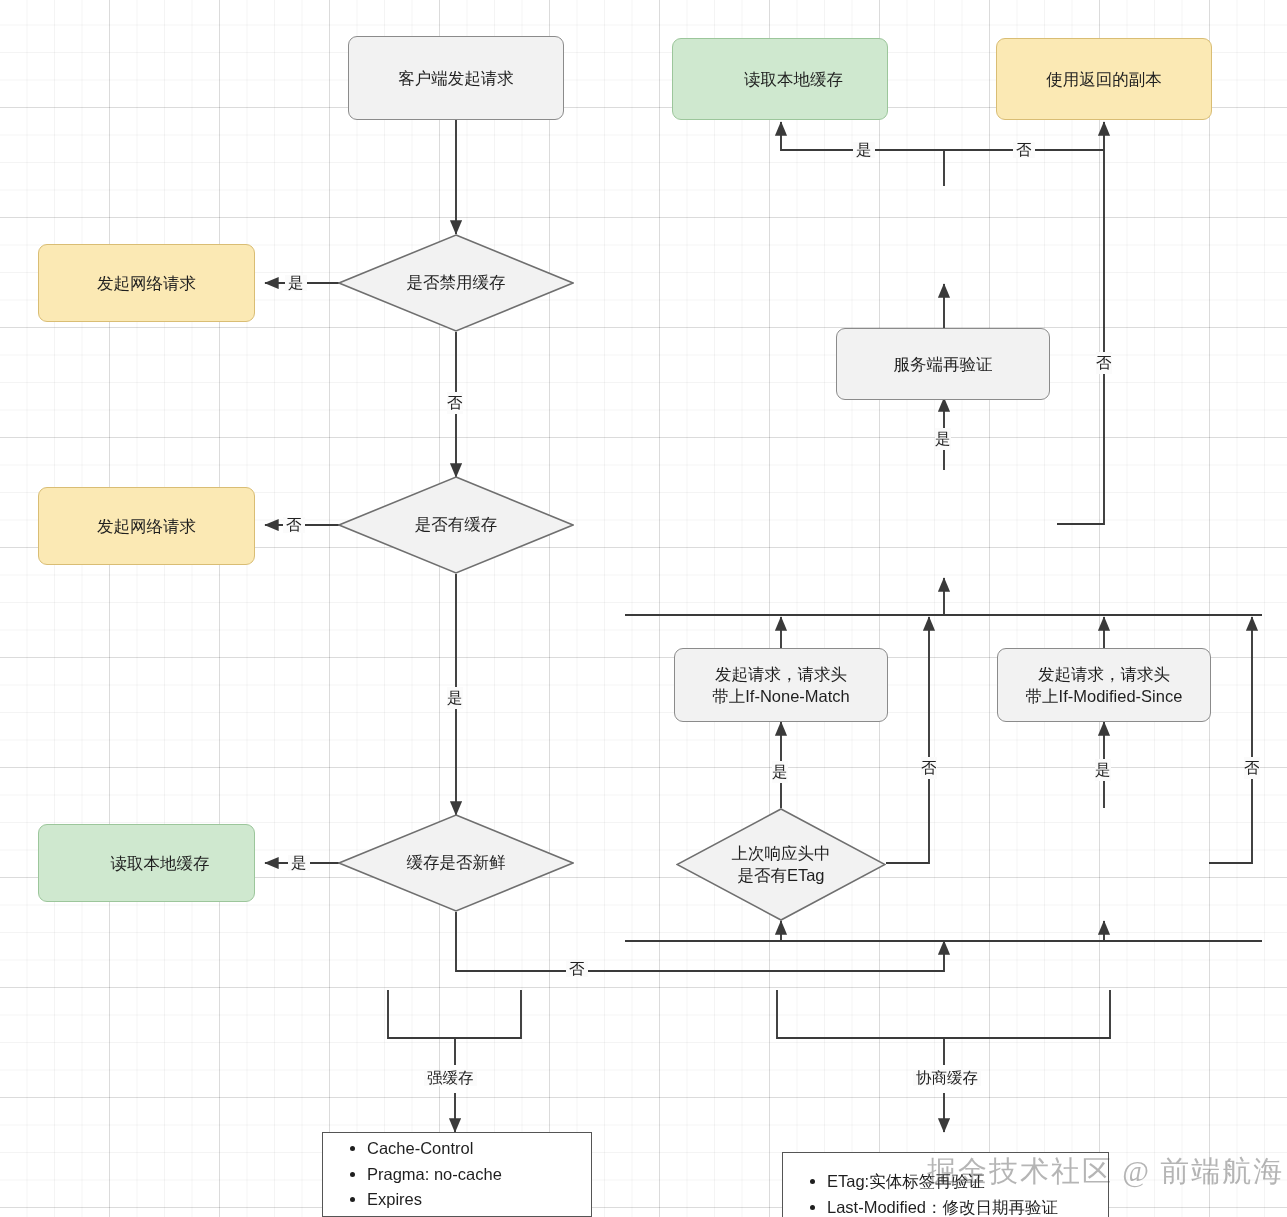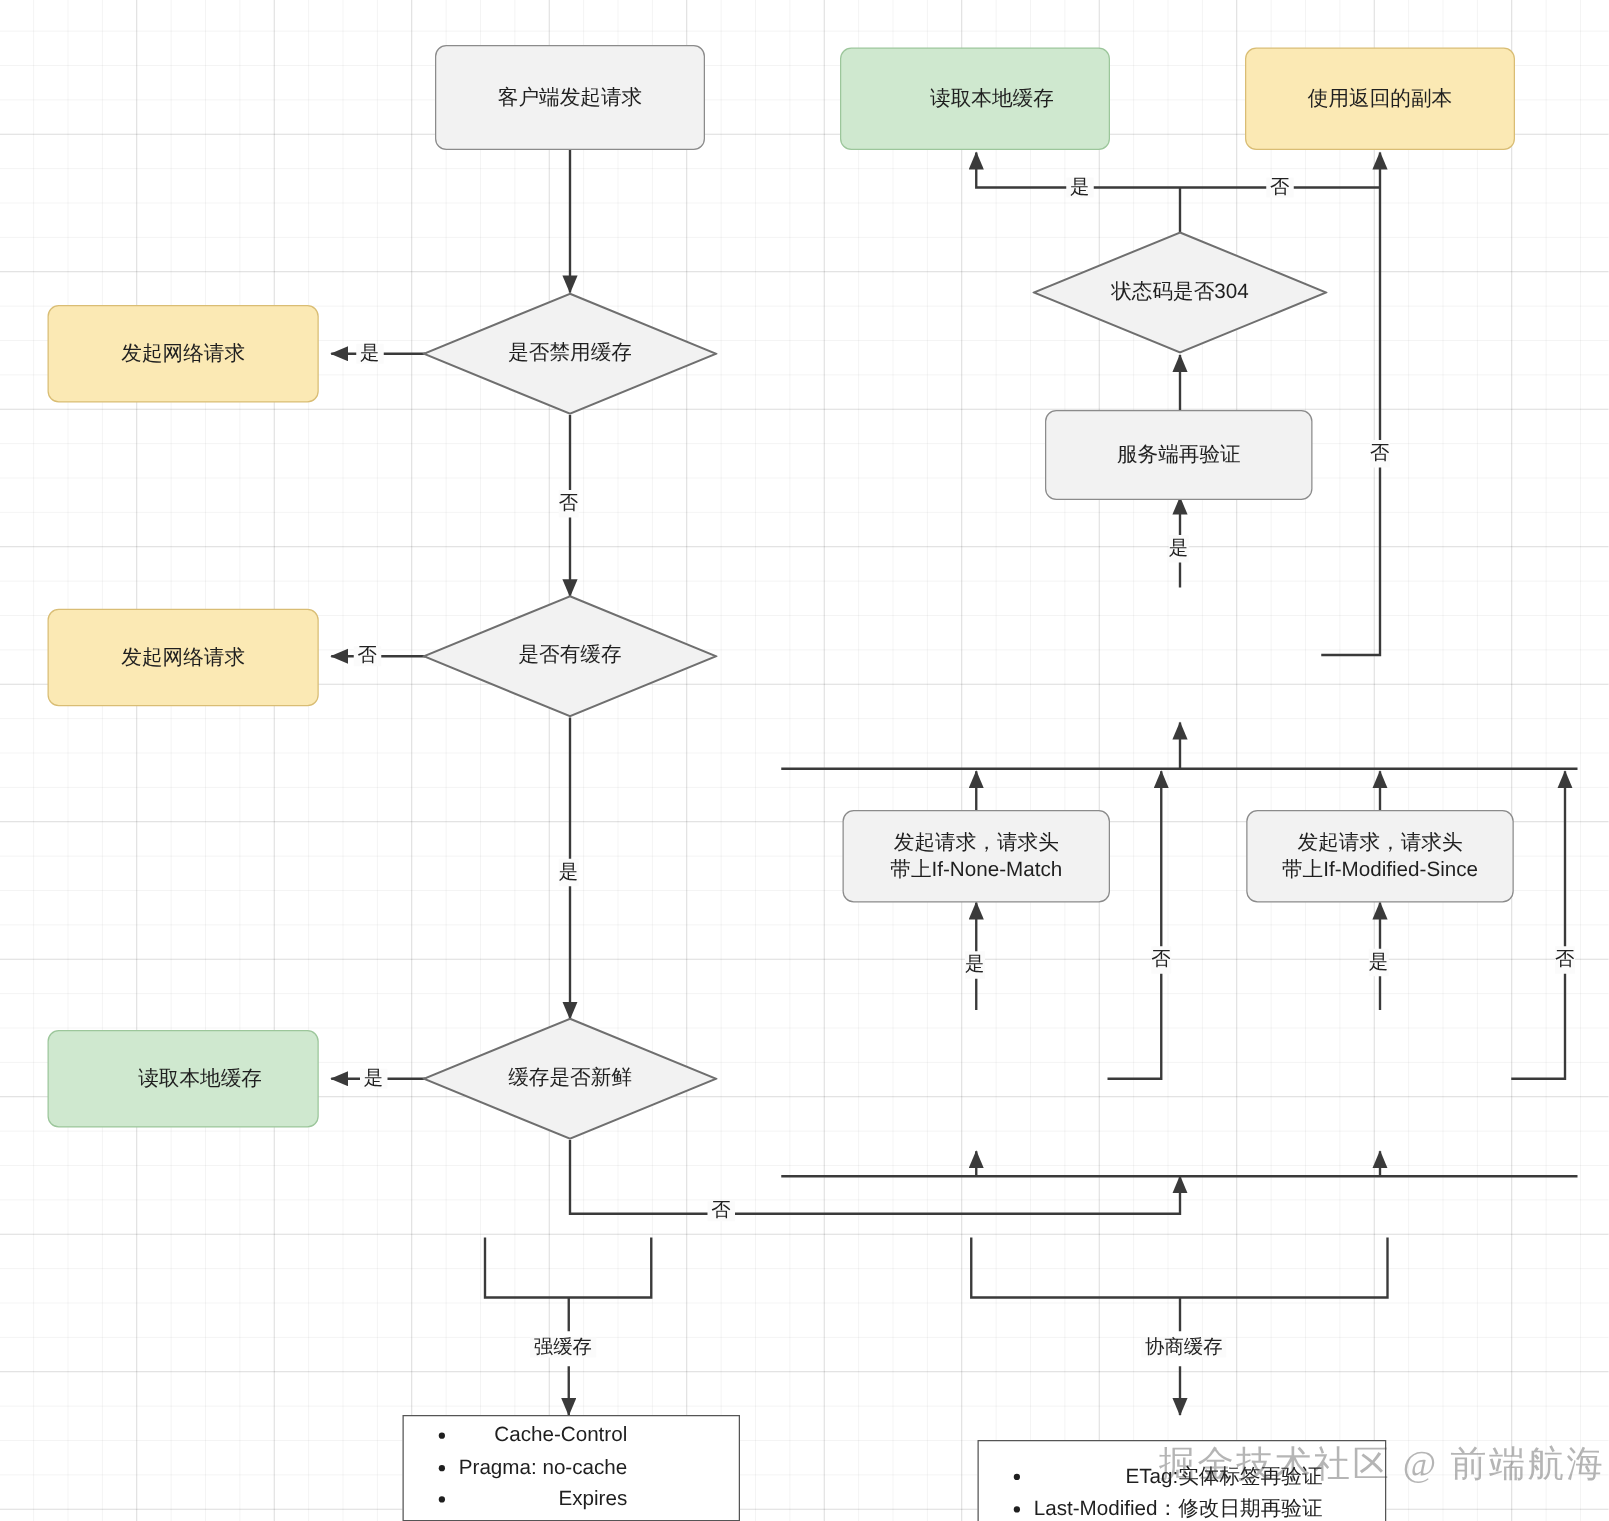--- a/index.html
+++ b/index.html
@@ -16,21 +16,21 @@
     background-image:
       linear-gradient(to right, rgba(0,0,0,0.045) 1px, transparent 1px),
       linear-gradient(to bottom, rgba(0,0,0,0.045) 1px, transparent 1px),
       linear-gradient(to right, rgba(0,0,0,0.10) 1px, transparent 1px),
       linear-gradient(to bottom, rgba(0,0,0,0.10) 1px, transparent 1px);
     background-size:27.5px 27.5px, 27.5px 27.5px, 110px 110px, 110px 110px;
     background-position:-1px -3px, -1px -3px, -1px -3px, -1px -3px;
   }
   svg.edges{position:absolute;left:0;top:0;width:1287px;height:1217px;pointer-events:none;}
 
-  .node{position:absolute;box-sizing:border-box;display:flex;align-items:center;justify-content:center;text-align:right;color:#1f1f1f;}
+  .node{position:absolute;box-sizing:border-box;display:flex;align-items:center;justify-content:center;text-align:left;color:#1f1f1f;}
   .rbox{
     border:1.4px solid #8b8b8b;border-radius:9px;
     background:#f2f2f2;
     font-size:16.5px;line-height:1.35;
     box-shadow:0 0 0 0 rgba(0,0,0,0);
   }
   .rbox.green{background:#cfe8cf;border-color:#9cc69b;padding-left:27px;}
   .rbox.yellow{background:#fbe9b4;border-color:#d9bd74;}
   .sqbox{
     border:1.6px solid #555;background:#ffffff;border-radius:0;
@@ -182,28 +182,31 @@
     <div class="dlabel">是否有缓存</div>
   </div>
 
   <div class="diamond" style="left:338px;top:814px;width:236px;height:98px;">
     <svg class="dshape" viewBox="0 0 236 98" preserveAspectRatio="none">
       <polygon points="118,1 235,49 118,97 1,49" fill="#f2f2f2" stroke="#6f6f6f" stroke-width="1.6"></polygon>
     </svg>
     <div class="dlabel">缓存是否新鲜</div>
   </div>
 
-  <div class="diamond" style="left:826px;top:185px;width:236px;height:98px;">
-    <svg class="dshape" viewBox="0 0 236 98" preserveAspectRatio="none">
-      <polygon points="118,1 235,49 118,97 1,49" fill="#f2f2f2" stroke="#6f6f6f" stroke-width="1.6"></polygon>
-    </svg>
-    <div class="dlabel">状态码是否304</div>
-  </div>
-
-
+
+
+  <div class="diamond" style="left:676px;top:808px;width:210px;height:113px;">
+    <svg class="dshape" viewBox="0 0 210 113" preserveAspectRatio="none">
+      <polygon points="105,1 209,56.5 105,112 1,56.5" fill="#f2f2f2" stroke="#6f6f6f" stroke-width="1.6"></polygon>
+    </svg>
+    <div class="dlabel" style="flex-direction:column;">
+      <span>上次响应头中</span>
+      <span>是否有ETag</span>
+    </div>
+  </div>
 
 
   <div class="node sqbox" style="left:322px;top:1132px;width:270px;height:85px;">
     <ul>
       <li>Cache-Control</li>
       <li>Pragma: no-cache</li>
       <li>Expires</li>
     </ul>
   </div>
 

